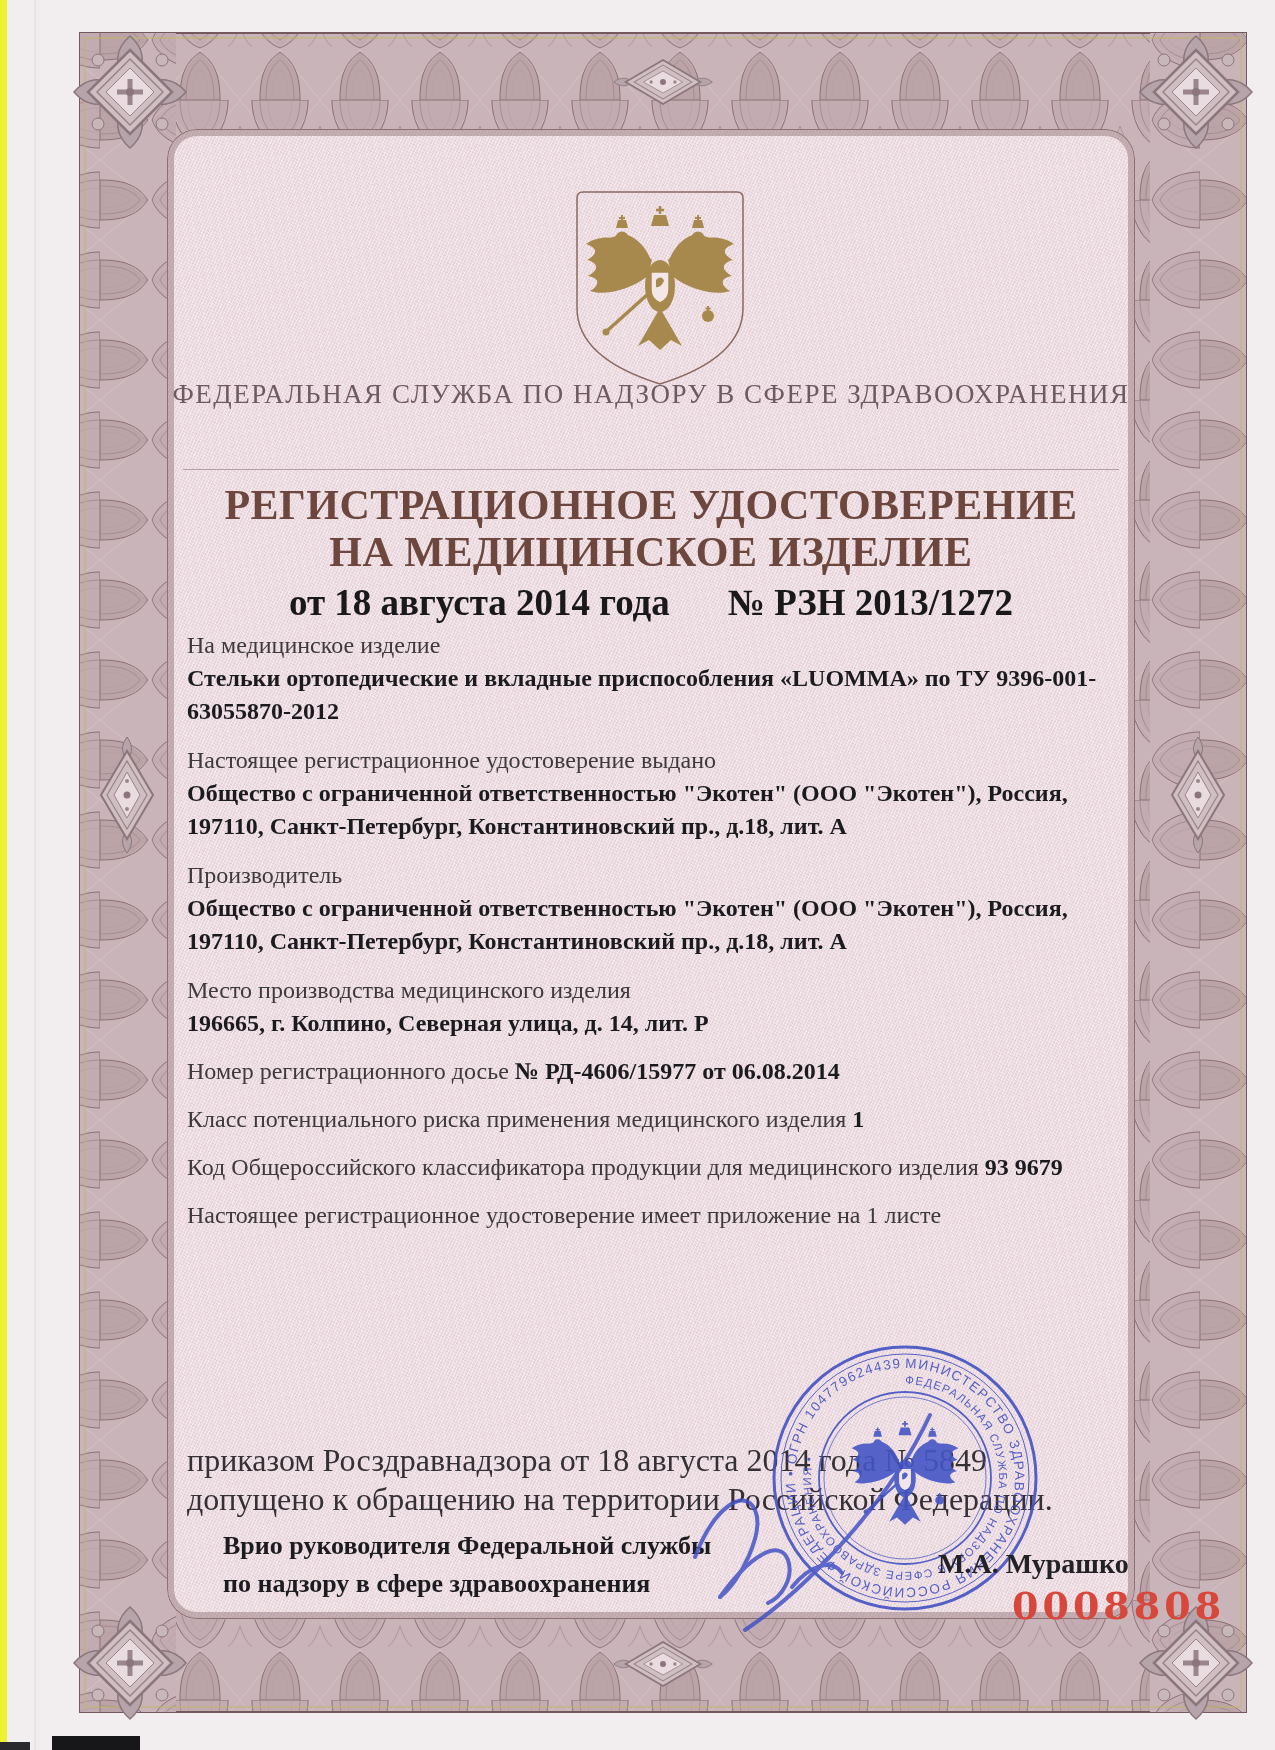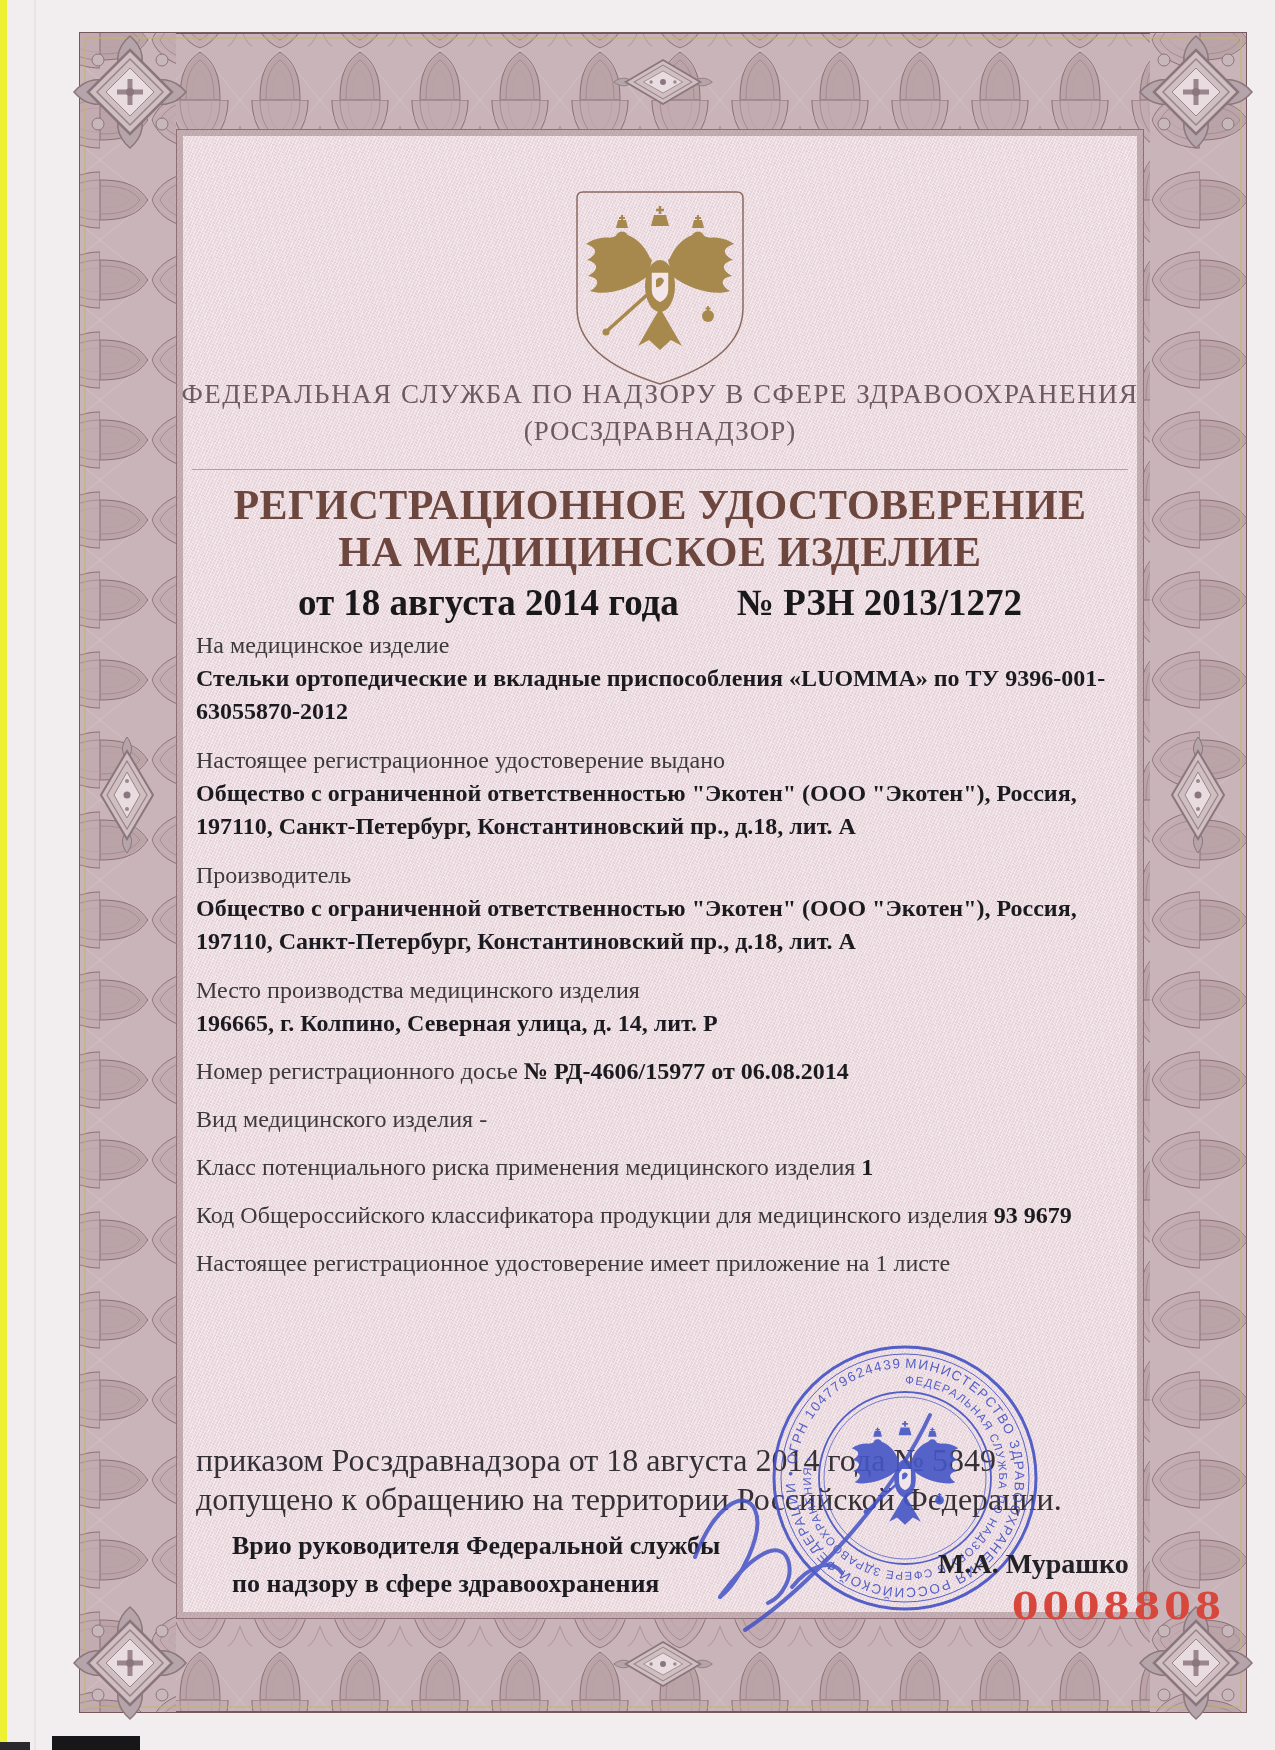--- a/index.html
+++ b/index.html
@@ -7,25 +7,25 @@
         font-family:"Liberation Serif","DejaVu Serif",serif;}
   .abs{position:absolute;}
   .yellow-strip{left:0;top:0;width:7px;height:1750px;background:#eef032;}
   .crease{left:34px;top:0;width:2px;height:1750px;background:rgba(120,100,105,0.07);}
   .scan-mark1{left:52px;top:1736px;width:88px;height:14px;background:#17171a;}
   .scan-mark2{left:0;top:1742px;width:30px;height:8px;background:#2a2a2e;}
 
   .frame-svg{left:0;top:0;}
 
   
-  .content{left:176px;top:129px;width:968px;height:1490px;box-sizing:border-box;
+  .content{left:167px;top:129px;width:968px;height:1490px;box-sizing:border-box;
            background-color:#ecdbe0;
            background-image:repeating-linear-gradient(115deg, rgba(255,255,255,0.45) 0 1px, rgba(0,0,0,0) 1px 3px),
                             repeating-linear-gradient(25deg, rgba(201,170,178,0.22) 0 1px, rgba(0,0,0,0) 1px 3px);
-           box-shadow:inset 0 0 0 1px #8f6f73, inset 0 0 0 6px rgba(143,111,115,0.0), inset 0 0 0 7px rgba(143,111,115,0.45);}
+           box-shadow:inset 0 0 0 1px #8f6f73, inset 0 0 0 6px rgba(143,111,115,0.0), inset 0 0 0 7px rgba(143,111,115,0.45);border-radius:30px;}
   .authority{left:0;right:0;text-align:center;font-size:27px;letter-spacing:1.5px;color:#6e5a60;}
   .authority1{top:250px;}
   .authority2{top:287px;letter-spacing:1px;}
   .sep{left:16px;right:16px;top:340px;height:0;border-top:1px solid #b2a0a4;}
   .title{left:0;right:0;text-align:center;font-weight:bold;color:#6d463e;font-size:42px;letter-spacing:0.5px;}
   .title1{top:352px;font-family:Liberation Serif, serif;}
   .title2{top:399px;}
   .dateline{left:0;right:0;top:452px;text-align:center;font-weight:bold;font-size:37px;color:#19181b;}
   .dateline .gap{display:inline-block;width:58px;}
 
@@ -138,39 +138,37 @@
     <use href="#rosette" transform="translate(130,1663)"></use>
     <use href="#rosette" transform="translate(1196,1663)"></use>
     <use href="#medallion" transform="translate(663,82) rotate(90) scale(0.85)"></use>
     <use href="#medallion" transform="translate(663,1664) rotate(90) scale(0.85)"></use>
     <use href="#medallion" transform="translate(127,795)"></use>
     <use href="#medallion" transform="translate(1198,795)"></use>
   </svg>
 
   <div class="abs content">
     <div class="abs authority authority1">ФЕДЕРАЛЬНАЯ СЛУЖБА ПО НАДЗОРУ В СФЕРЕ ЗДРАВООХРАНЕНИЯ</div>
-    <div class="abs authority authority2">(РОСЗДРАВНАДЗОР)</div>
     <div class="abs sep"></div>
     <div class="abs title title1">РЕГИСТРАЦИОННОЕ УДОСТОВЕРЕНИЕ</div>
     <div class="abs title title2">НА МЕДИЦИНСКОЕ ИЗДЕЛИЕ</div>
     <div class="abs dateline">
       <span>от  18 августа 2014 года</span><span class="gap"></span><span>№  РЗН 2013/1272</span>
     </div>
 
     <div class="abs bodytext">
       <p>На медицинское изделие</p>
       <p class="val">Стельки ортопедические и вкладные приспособления «LUOMMA» по ТУ 9396-001-63055870-2012</p>
       <p class="mt">Настоящее регистрационное удостоверение выдано</p>
       <p class="val">Общество с ограниченной ответственностью "Экотен" (ООО "Экотен"), Россия, 197110, Санкт-Петербург, Константиновский пр., д.18, лит. А</p>
       <p class="mt">Производитель</p>
       <p class="val">Общество с ограниченной ответственностью "Экотен" (ООО "Экотен"), Россия, 197110, Санкт-Петербург, Константиновский пр., д.18, лит. А</p>
       <p class="mt">Место производства медицинского изделия</p>
       <p class="val">196665, г. Колпино, Северная улица, д. 14, лит. Р</p>
       <p class="mtb"><span>Номер регистрационного досье </span><span class="val">№ РД-4606/15977 от 06.08.2014</span></p>
-      <p class="mtb">Вид медицинского изделия -</p>
       <p class="mtb"><span>Класс потенциального риска применения медицинского изделия </span><span class="val">1</span></p>
       <p class="mtb"><span>Код Общероссийского классификатора продукции для медицинского изделия </span><span class="val">93 9679</span></p>
       <p class="mtb">Настоящее регистрационное удостоверение имеет приложение на 1 листе</p>
     </div>
 
     <div class="abs order">
       <div>приказом Росздравнадзора от 18 августа 2014 года № 5849</div>
       <div>допущено к обращению на территории Российской Федерации.</div>
     </div>
 

